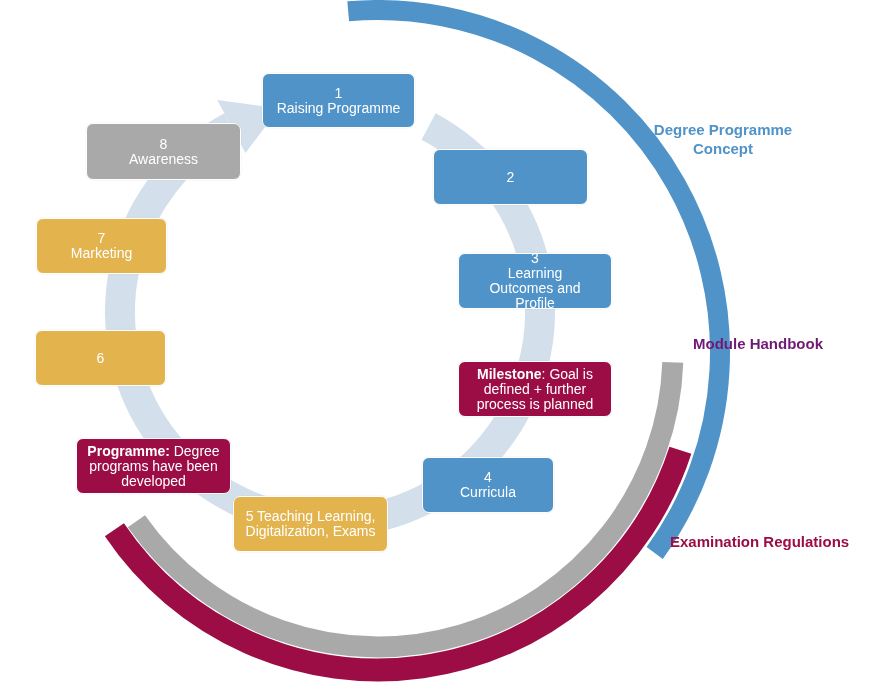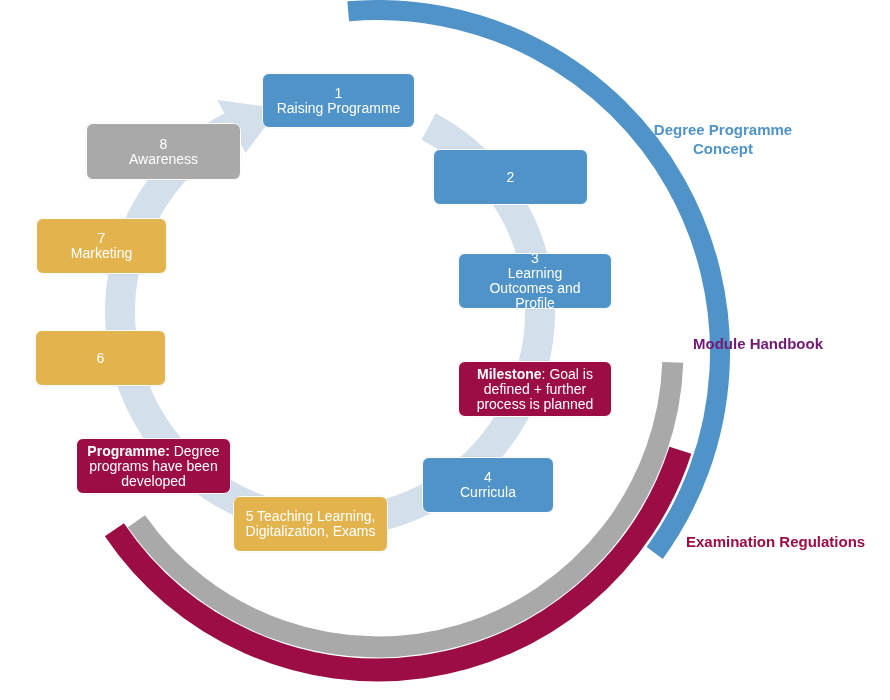--- a/index.html
+++ b/index.html
@@ -65,13 +65,13 @@
   <span class="num">7</span>
   <span class="lbl">Marketing</span>
 </div>
 <div class="box gray" style="left:86px;top:123px;width:155px;height:57px;">
   <span class="num">8</span>
   <span class="lbl">Awareness</span>
 </div>
 
 <div class="label" style="left:643px;top:120px;width:160px;color:#4f93c8;">Degree Programme Concept</div>
 <div class="label" style="left:693px;top:334px;color:#701a75;">Module Handbook</div>
-<div class="label" style="left:686px;top:532px;color:#9b0d44;">Examination Regulations</div>
+<div class="label" style="left:670px;top:532px;color:#9b0d44;">Examination Regulations</div>
 
 </body></html>

